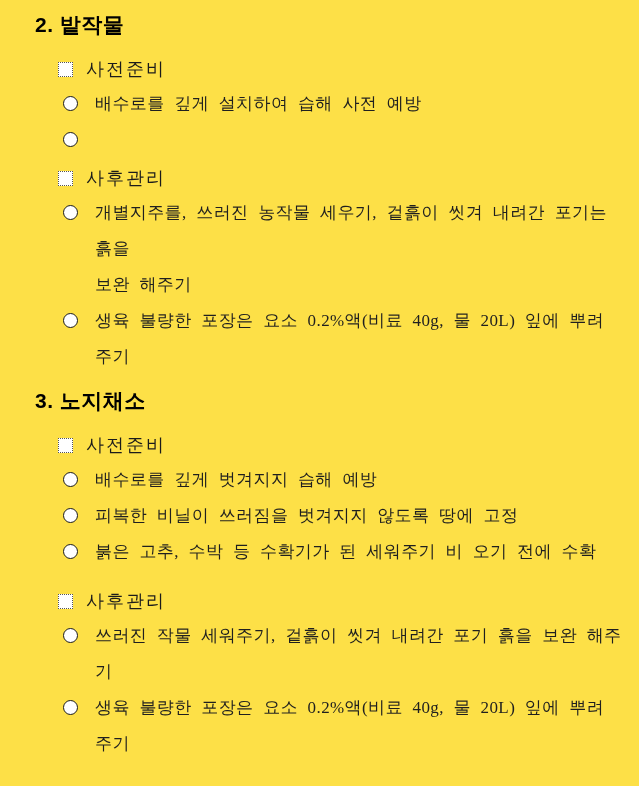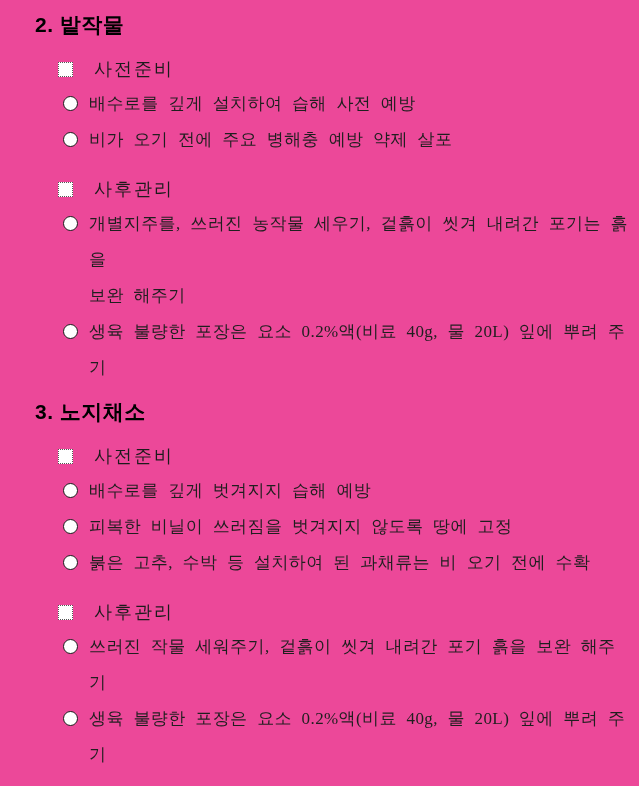--- a/index.html
+++ b/index.html
@@ -5,60 +5,60 @@
   html, body {
     margin: 0;
     padding: 0;
     background: #ffffff;
   }
   .page {
     position: relative;
     width: 639px;
     height: 786px;
     box-sizing: border-box;
-    background: #ec4899;
+    background: #fde047;
     padding: 12px 10px 0 35px;
     overflow: hidden;
     font-family: "Liberation Serif", "DejaVu Serif", serif;
     color: #1f1f1f;
   }
   .section-title {
     font-family: "Liberation Sans", "DejaVu Sans", sans-serif;
     font-weight: 700;
     font-size: 21px;
     line-height: 26px;
     letter-spacing: 0.5px;
     color: #000000;
   }
   .section + .section .section-title {
     margin-top: 13px;
   }
   .subsection-heading {
     display: flex;
     align-items: center;
-    gap: 21px;
+    gap: 13px;
     margin: 20px 0 6px 23px;
     font-size: 18px;
     line-height: 22px;
     letter-spacing: 2px;
     color: #1b1b1b;
   }
   .checkbox-glyph {
     display: inline-block;
     width: 15px;
     height: 15px;
     border: 1.5px dotted #555555;
     box-sizing: border-box;
     flex: 0 0 auto;
     background: #ffffff;
   }
   .bullet {
     display: flex;
     align-items: flex-start;
-    gap: 11px;
+    gap: 17px;
     margin-left: 28px;
     font-size: 17px;
     line-height: 36px;
   }
   .circle-glyph {
     display: inline-block;
     width: 13px;
     height: 13px;
     border: 1.7px solid #1b1b1b;
     border-radius: 50%;
@@ -83,21 +83,20 @@
       <div class="subsection-heading">
         <span class="checkbox-glyph"></span>
         <span class="sub-label">사전준비</span>
       </div>
       <div class="bullet">
         <span class="circle-glyph"></span>
         <span class="bullet-text">배수로를 깊게 설치하여 습해 사전 예방</span>
       </div>
       <div class="bullet">
         <span class="circle-glyph"></span>
-        <span class="bullet-text">비가 오기 전에 주요 병해충 예방 약제 살포</span>
       </div>
       <div class="subsection-heading">
         <span class="checkbox-glyph"></span>
         <span class="sub-label">사후관리</span>
       </div>
       <div class="bullet">
         <span class="circle-glyph"></span>
         <span class="bullet-text">개별지주를, 쓰러진 농작물 세우기, 겉흙이 씻겨 내려간 포기는 흙을
 보완 해주기</span>
       </div>
@@ -115,21 +114,21 @@
       <div class="bullet">
         <span class="circle-glyph"></span>
         <span class="bullet-text">배수로를 깊게 벗겨지지 습해 예방</span>
       </div>
       <div class="bullet">
         <span class="circle-glyph"></span>
         <span class="bullet-text">피복한 비닐이 쓰러짐을 벗겨지지 않도록 땅에 고정</span>
       </div>
       <div class="bullet">
         <span class="circle-glyph"></span>
-        <span class="bullet-text">붉은 고추, 수박 등 설치하여 된 과채류는 비 오기 전에 수확</span>
+        <span class="bullet-text">붉은 고추, 수박 등 수확기가 된 세워주기 비 오기 전에 수확</span>
       </div>
       <div class="subsection-heading">
         <span class="checkbox-glyph"></span>
         <span class="sub-label">사후관리</span>
       </div>
       <div class="bullet">
         <span class="circle-glyph"></span>
         <span class="bullet-text">쓰러진 작물 세워주기, 겉흙이 씻겨 내려간 포기 흙을 보완 해주기</span>
       </div>
       <div class="bullet">

